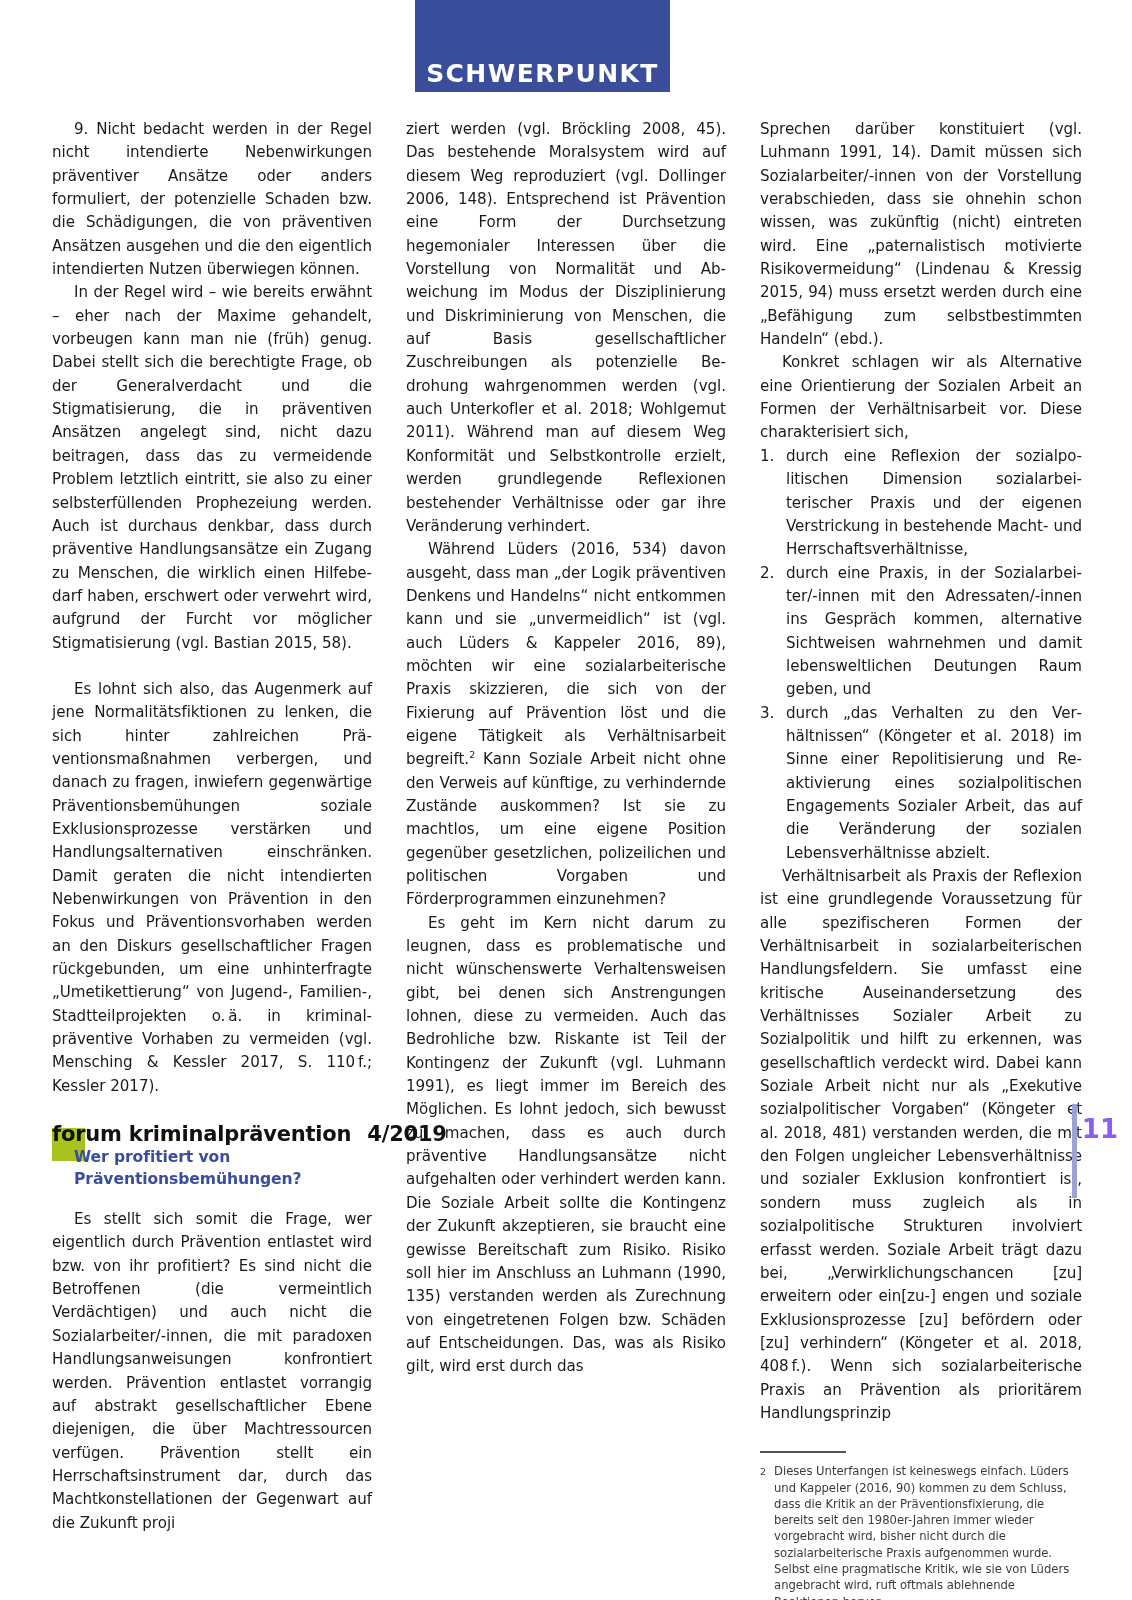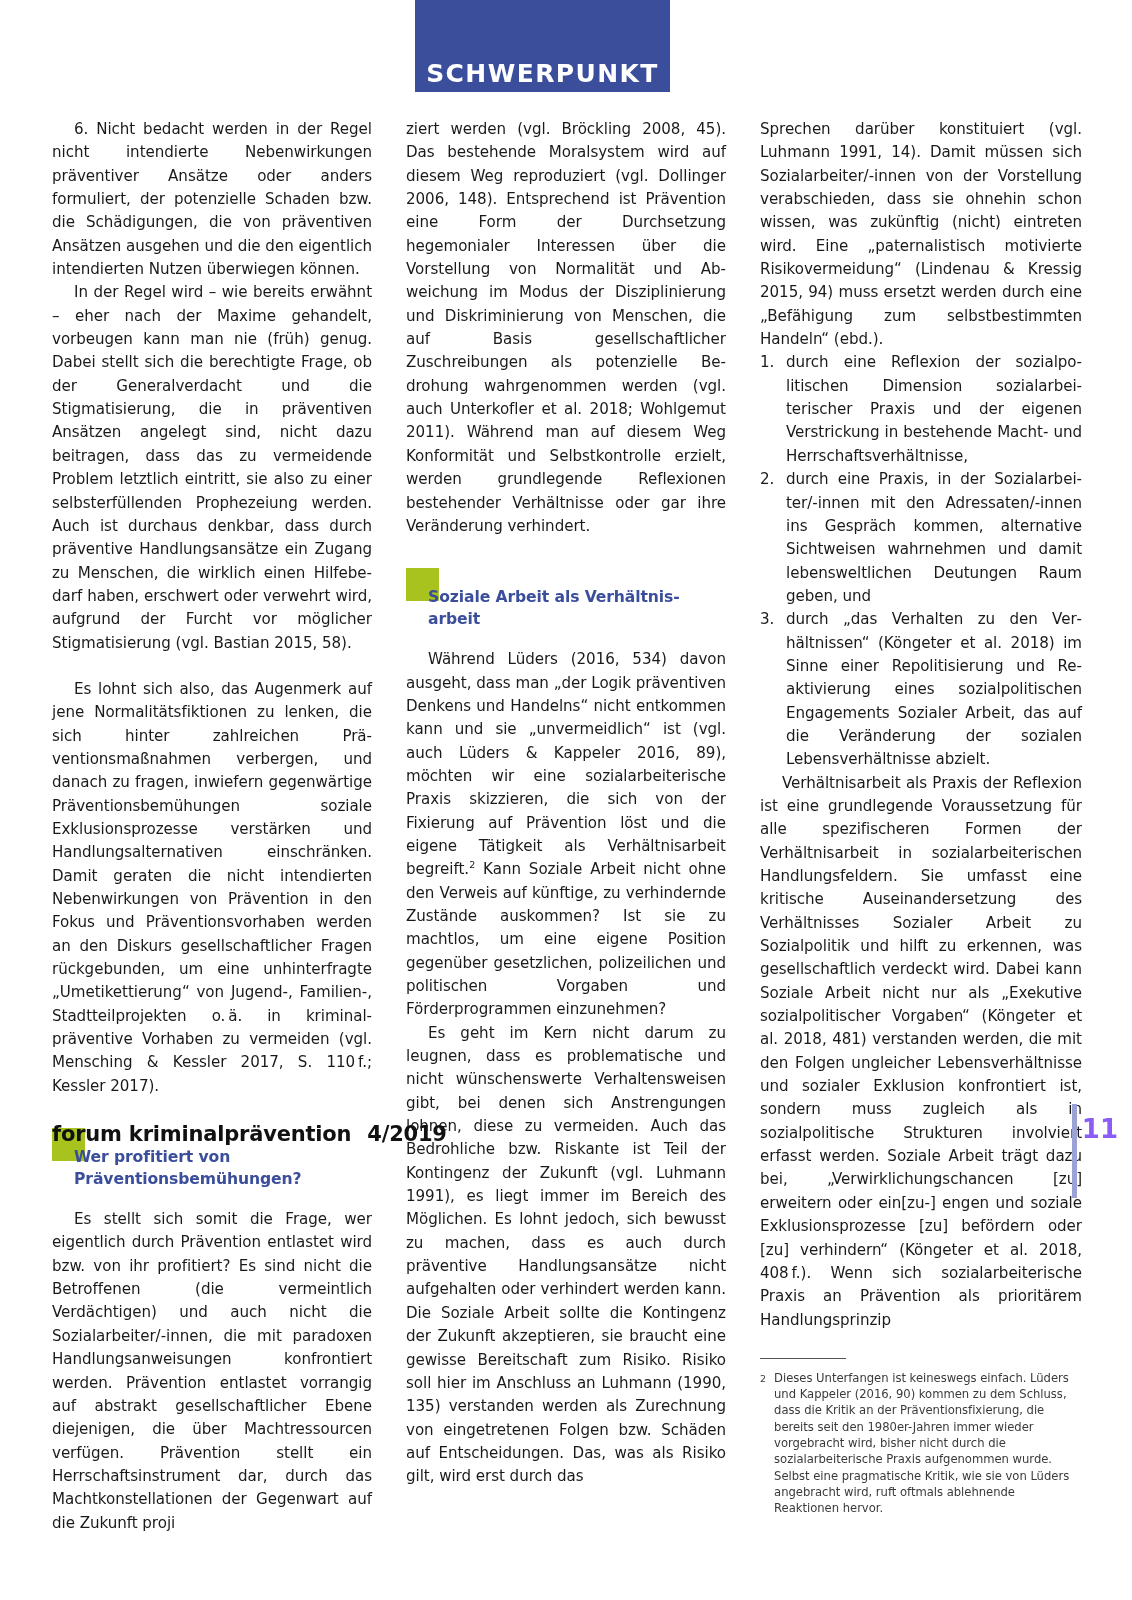--- a/index.html
+++ b/index.html
@@ -206,46 +206,43 @@
 
 <div class="page">
 
   <div class="header-banner">
     <span class="banner-title">SCHWERPUNKT</span>
   </div>
 
   <div class="columns">
 
     <div class="col col1">
-      <p class="body indent">6. Nicht bedacht werden in der Re­gel nicht intendierte Nebenwirkun­gen präventiver Ansätze oder anders formuliert, der potenzielle Schaden bzw. die Schädigungen, die von prä­ventiven Ansätzen ausgehen und die den eigentlich intendierten Nutzen überwiegen können.</p>
+      <p class="body indent">9. Nicht bedacht werden in der Re­gel nicht intendierte Nebenwirkun­gen präventiver Ansätze oder anders formuliert, der potenzielle Schaden bzw. die Schädigungen, die von prä­ventiven Ansätzen ausgehen und die den eigentlich intendierten Nutzen überwiegen können.</p>
       <p class="body indent">In der Regel wird – wie bereits er­wähnt – eher nach der Maxime gehan­delt, vorbeugen kann man nie (früh) genug. Dabei stellt sich die berechtig­te Frage, ob der Generalverdacht und die Stigmatisierung, die in präventi­ven Ansätzen angelegt sind, nicht dazu beitragen, dass das zu vermei­dende Problem letztlich eintritt, sie also zu einer selbsterfüllenden Pro­phezeiung werden. Auch ist durch­aus denkbar, dass durch präventi­ve Handlungsansätze ein Zugang zu Menschen, die wirklich einen Hilfebe­darf haben, erschwert oder verwehrt wird, aufgrund der Furcht vor mög­licher Stigmatisierung (vgl. Bastian 2015, 58).</p>
       <p class="body indent" style="margin-top:23px;">Es lohnt sich also, das Augenmerk auf jene Normalitätsfiktionen zu len­ken, die sich hinter zahlreichen Prä­ventionsmaßnahmen verbergen, und danach zu fragen, inwiefern gegen­wärtige Präventionsbemühungen soziale Exklusionsprozesse verstär­ken und Handlungsalternativen ein­schränken. Damit geraten die nicht intendierten Nebenwirkungen von Prävention in den Fokus und Präven­tionsvorhaben werden an den Diskurs gesellschaftlicher Fragen rückgebun­den, um eine unhinterfragte „Umeti­kettierung“ von Jugend-, Familien-, Stadtteilprojekten o. ä. in kriminal­präventive Vorhaben zu vermeiden (vgl. Mensching &amp; Kessler 2017, S. 110 f.; Kessler 2017).</p>
 
       <div class="section-head">
         <span class="green-square"></span>
         <p class="head-text">Wer profitiert von Präventionsbemühungen?</p>
       </div>
 
       <p class="body indent">Es stellt sich somit die Frage, wer eigentlich durch Prävention entlastet wird bzw. von ihr profitiert? Es sind nicht die Betroffenen (die vermeint­lich Verdächtigen) und auch nicht die Sozialarbeiter/-innen, die mit parado­xen Handlungsanweisungen konfron­tiert werden. Prävention entlastet vorrangig auf abstrakt gesellschaft­licher Ebene diejenigen, die über Machtressourcen verfügen. Präven­tion stellt ein Herrschaftsinstrument dar, durch das Machtkonstellationen der Gegenwart auf die Zukunft proji­</p>
     </div>
 
     <div class="col col2">
       <p class="body">ziert werden (vgl. Bröckling 2008, 45). Das bestehende Moralsystem wird auf diesem Weg reproduziert (vgl. Dollin­ger 2006, 148). Entsprechend ist Prä­vention eine Form der Durchsetzung hegemonialer Interessen über die Vorstellung von Normalität und Ab­weichung im Modus der Disziplinie­rung und Diskriminierung von Men­schen, die auf Basis gesellschaftlicher Zuschreibungen als potenzielle Be­drohung wahrgenommen werden (vgl. auch Unterkofler et al. 2018; Wohl­gemut 2011). Während man auf diesem Weg Konformität und Selbstkontrolle erzielt, werden grundlegende Reflexi­onen bestehender Verhältnisse oder gar ihre Veränderung verhindert.</p>
 
-      <div class="section-head">
-        <span class="green-square"></span>
-        <p class="head-text">Soziale Arbeit als Verhältnis-arbeit</p>
-      </div>
 
       <p class="body indent"><span>Während Lüders (2016, 534) davon ausgeht, dass man „der Logik präventi­ven Denkens und Handelns“ nicht ent­kommen kann und sie „unvermeidlich“ ist (vgl. auch Lüders &amp; Kappeler 2016, 89), möchten wir eine sozialarbeiteri­sche Praxis skizzieren, die sich von der Fixierung auf Prävention löst und die eigene Tätigkeit als Verhältnisarbeit begreift.</span><sup class="fn-ref">2</sup> <span>Kann Soziale Arbeit nicht ohne den Verweis auf künftige, zu ver­hindernde Zustände auskommen? Ist sie zu machtlos, um eine eigene Posi­tion gegenüber gesetzlichen, polizei­lichen und politischen Vorgaben und Förderprogrammen einzunehmen?</span></p>
       <p class="body indent">Es geht im Kern nicht darum zu leugnen, dass es problematische und nicht wünschenswerte Verhaltens­weisen gibt, bei denen sich Anstren­gungen lohnen, diese zu vermeiden. Auch das Bedrohliche bzw. Riskan­te ist Teil der Kontingenz der Zukunft (vgl. Luhmann 1991), es liegt immer im Bereich des Möglichen. Es lohnt je­doch, sich bewusst zu machen, dass es auch durch präventive Handlungs­ansätze nicht aufgehalten oder ver­hindert werden kann. Die Soziale Ar­beit sollte die Kontingenz der Zukunft akzeptieren, sie braucht eine gewis­se Bereitschaft zum Risiko. Risiko soll hier im Anschluss an Luhmann (1990, 135) verstanden werden als Zurech­nung von eingetretenen Folgen bzw. Schäden auf Entscheidungen. Das, was als Risiko gilt, wird erst durch das</p>
     </div>
 
     <div class="col col3">
       <p class="body">Sprechen darüber konstituiert (vgl. Luhmann 1991, 14). Damit müssen sich Sozialarbeiter/-innen von der Vorstel­lung verabschieden, dass sie ohnehin schon wissen, was zukünftig (nicht) eintreten wird. Eine „paternalistisch motivierte Risikovermeidung“ (Linde­nau &amp; Kressig 2015, 94) muss ersetzt werden durch eine „Befähigung zum selbstbestimmten Handeln“ (ebd.).</p>
+      <p class="body indent lastline-left">Konkret schlagen wir als Alternati­ve eine Orientierung der Sozialen Ar­beit an Formen der Verhältnisarbeit vor. Diese charakterisiert sich,</p>
 
       <ol class="num-list">
         <li>
           <span class="marker">1.</span>
           <span>durch eine Reflexion der sozialpo­litischen Dimension sozialarbei­terischer Praxis und der eigenen Verstrickung in bestehende Macht- und Herrschaftsverhältnisse,</span>
         </li>
         <li>
           <span class="marker">2.</span>
           <span>durch eine Praxis, in der Sozialarbei­ter/-innen mit den Adressaten/-in­nen ins Gespräch kommen, alterna­tive Sichtweisen wahrnehmen und damit lebensweltlichen Deutungen Raum geben, und</span>
         </li>

